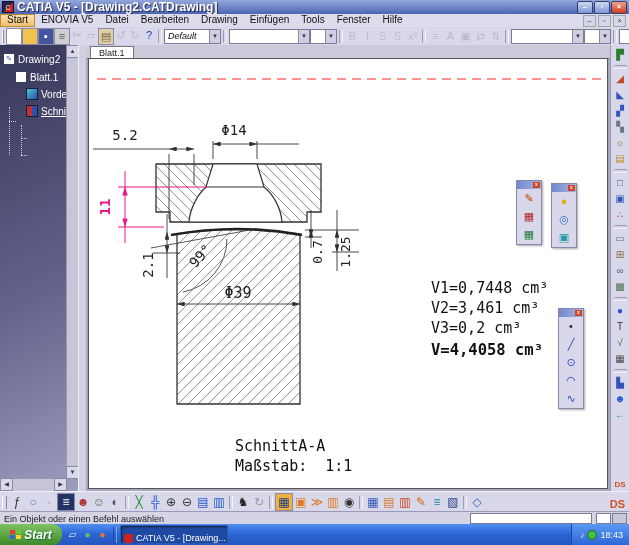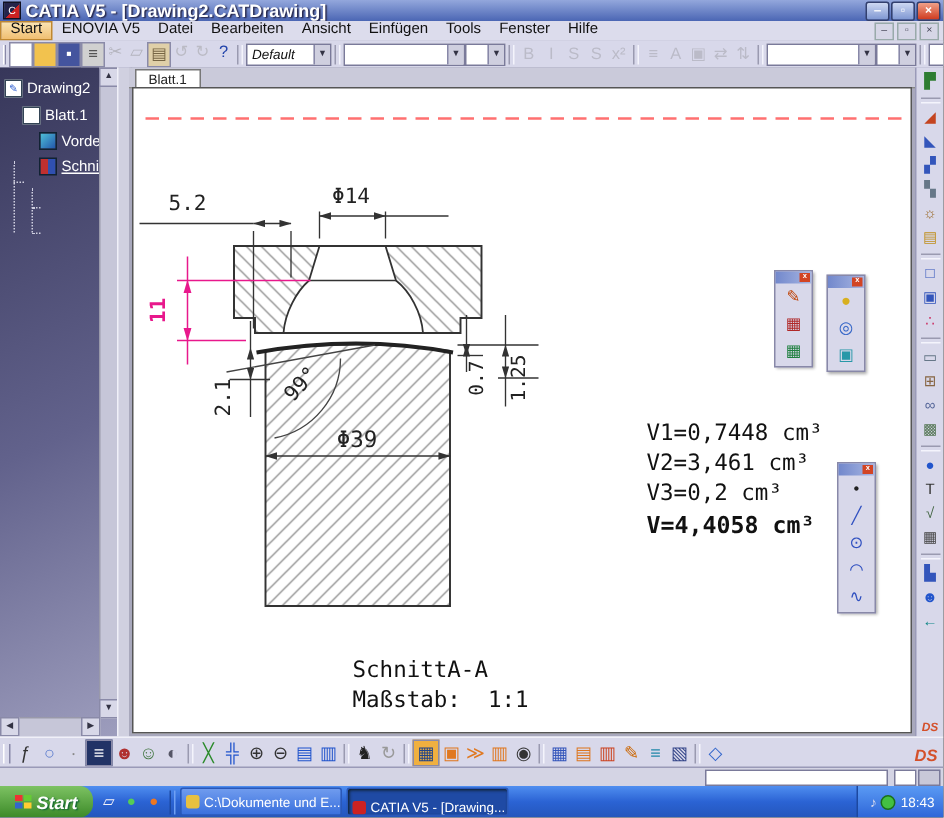--- a/index.html
+++ b/index.html
@@ -60,21 +60,21 @@
   .ft .ftt{height:8px;background:linear-gradient(90deg,#7288cc,#a8b6e2);position:relative;}
   .ft .ftx{position:absolute;right:1px;top:1px;width:7px;height:6px;background:#d24424;color:#fff;
     font-size:5px;line-height:5px;text-align:center;font-weight:bold;}
   .ft .ftb{display:flex;flex-direction:column;align-items:center;padding:2px 0;gap:3px;}
   .ft .ico{width:16px;height:15px;font-size:11px;}
   
   .rbar{position:absolute;left:610px;top:0;width:19px;height:446px;background:#d8d8ea;
     border-left:1px solid #9a9ab8;display:flex;flex-direction:column;align-items:center;padding-top:2px;box-sizing:border-box;}
   .rbar .ico{width:15px;height:15px;font-size:10px;margin-bottom:1px;}
   .rbar .tsep{width:13px;height:2px;margin:2px 0;border:none;border-top:1px solid #9a9ab0;border-bottom:1px solid #f4f4fc;}
-  .dslogo{margin-top:auto;margin-bottom:2px;font-size:8px;font-weight:bold;font-style:italic;color:#d4502a;}
+  .dslogo{margin-top:auto;margin-bottom:2px;font-size:8px;font-weight:bold;color:#d4502a;}
   
   .bbar{position:absolute;left:0;top:491px;width:629px;height:20px;background:#d8d8ea;
     border-top:1px solid #f0f0f8;display:flex;align-items:center;}
   .bbar .ico{width:16px;height:16px;font-size:12px;}
   .statusbar{position:absolute;left:0;top:511px;width:629px;height:13px;background:#d4d4e4;
     border-top:1px solid #9a9ab8;font-size:9px;color:#222;display:flex;align-items:center;}
   .pwrinput{position:absolute;left:470px;top:1px;width:120px;height:9px;background:#fff;border:1px solid #7a7a9a;}
   .sb-box{position:absolute;top:1px;width:13px;height:9px;border:1px solid #7a7a9a;}
   
   .taskbar{position:absolute;left:0;top:524px;width:629px;height:21px;
@@ -111,21 +111,21 @@
       <span class="wbtn close">×</span>
     </span>
   </div>
 
   <div class="menubar">
     <span id="menu-items" style="display:flex;">
         <span class="menu-item active">Start</span>
         <span class="menu-item">ENOVIA V5</span>
         <span class="menu-item">Datei</span>
         <span class="menu-item">Bearbeiten</span>
-        <span class="menu-item">Ansicht</span>
+        <span class="menu-item">Drawing</span>
         <span class="menu-item">Einfügen</span>
         <span class="menu-item">Tools</span>
         <span class="menu-item">Fenster</span>
         <span class="menu-item">Hilfe</span>
       </span>
     <span class="mdibtns">
       <span class="mdib">‒</span>
       <span class="mdib">▫</span>
       <span class="mdib">×</span>
     </span>
@@ -408,20 +408,21 @@
         <span class="ico" style="color: rgb(204, 102, 0);">✎</span>
         <span class="ico" style="color: rgb(34, 136, 170);">≡</span>
         <span class="ico" style="color: rgb(51, 68, 136);">▧</span>
         <span class="tsep"></span>
         <span class="ico" style="color: rgb(51, 102, 204);">◇</span>
       </span>
     <span class="dslogo" style="margin-left:auto;margin-right:4px;font-size:11px;">DS</span>
   </div>
 
   <div class="statusbar">
+    <span style="padding-left:4px;">Ein Objekt oder einen Befehl auswählen</span>
     <span class="pwrinput"></span>
     <span class="sb-box" style="left:596px;background:#fff;"></span>
     <span class="sb-box" style="left:612px;background:#c8c8d8;"></span>
   </div>
 
   <div class="taskbar">
     <div class="startbtn">
       <span class="flag">
         <i style="background:#e33;"></i>
           <i style="background:#6c3;"></i>
@@ -430,24 +431,20 @@
       </span>
       <span>Start</span>
     </div>
     <span class="ql" id="ql-icons">
         <span class="ico" style="color: rgb(240, 240, 248);">▱</span>
         <span class="ico" style="color: rgb(85, 204, 85);">●</span>
         <span class="ico" style="color: rgb(238, 119, 34);">●</span>
       </span>
     <span class="qsep"></span>
     <span id="task-buttons" style="display:flex;align-items:center;">
-        <div class="task">
-          <span class="tico2" style="background: rgb(232, 192, 64);"></span>
-          <span>C:\Dokumente und E...</span>
-        </div>
         <div class="task active">
           <span class="tico2" style="background: rgb(204, 34, 34);"></span>
           <span>CATIA V5 - [Drawing...</span>
         </div>
       </span>
     <div class="tray">
       <span style="color:#dde;">♪</span>
       <span class="gdot"></span>
       <span>18:43</span>
     </div>

